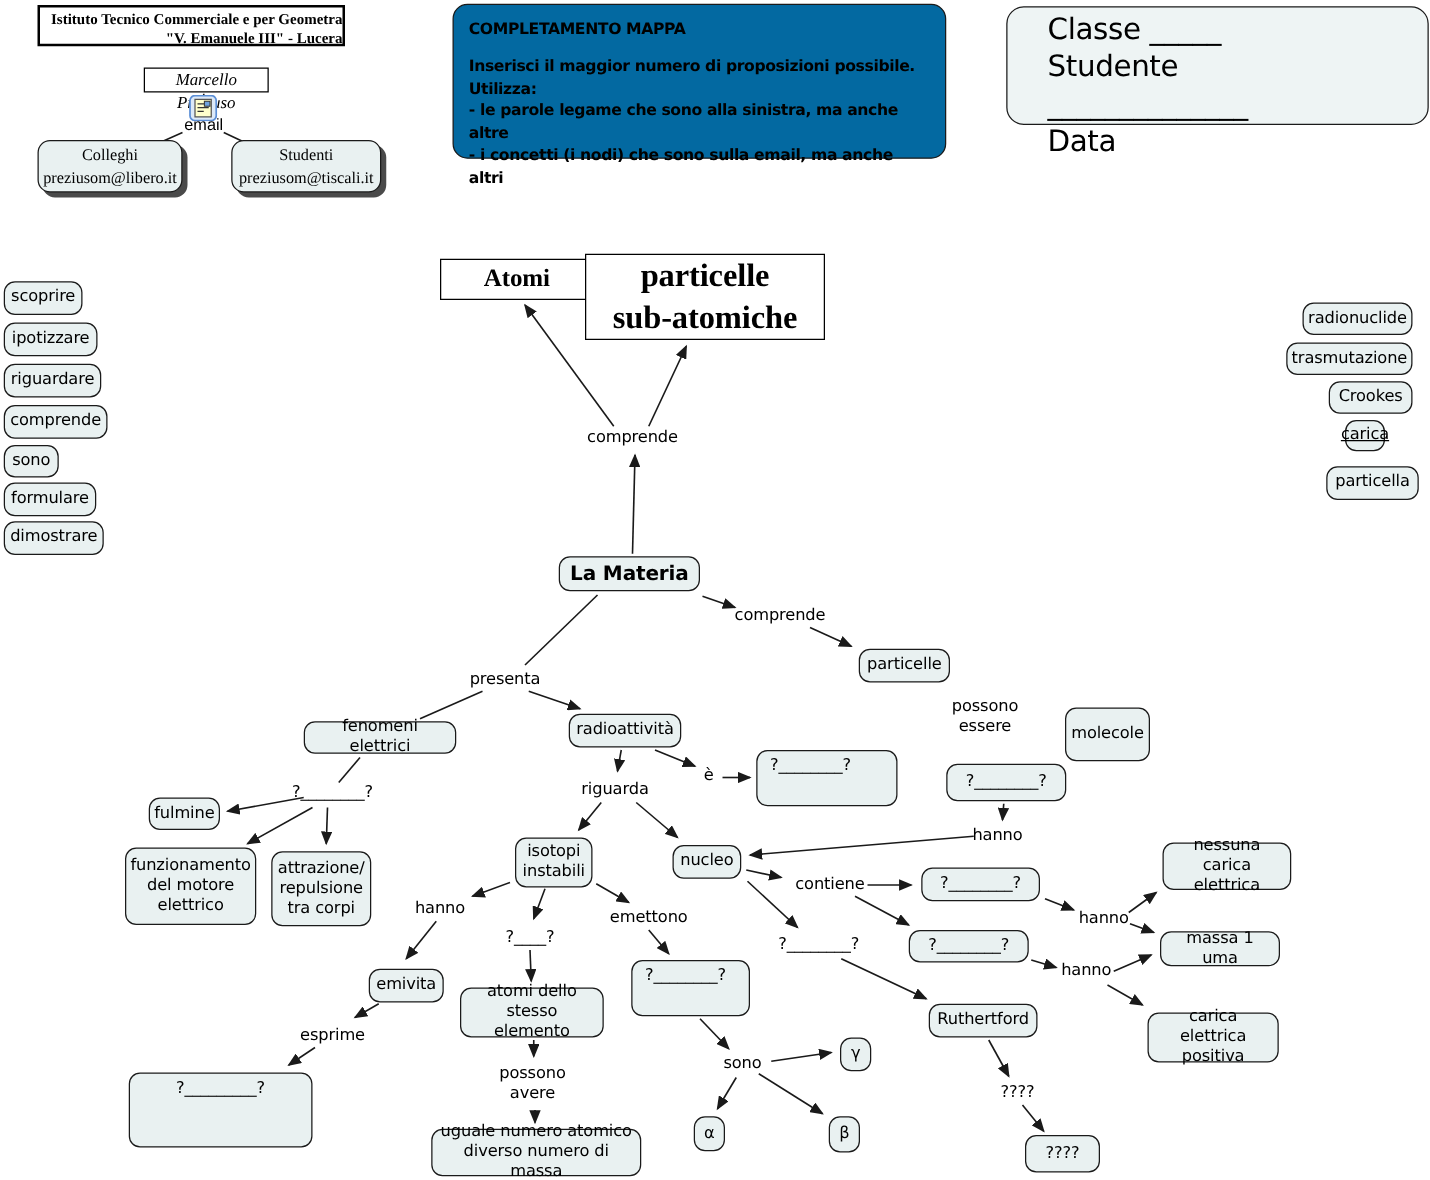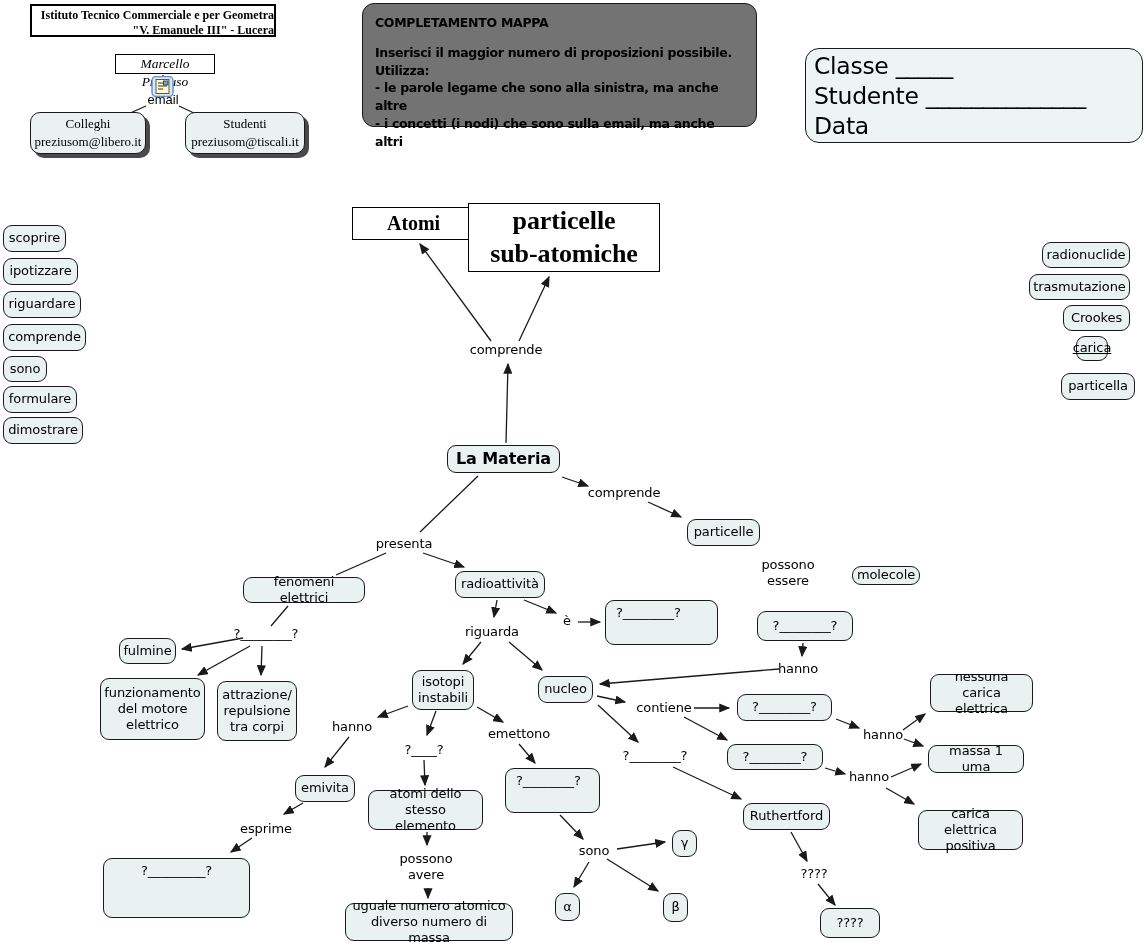--- a/index.html
+++ b/index.html
@@ -31,28 +31,28 @@
                 text-align:center; line-height:18px; }
   #email-icon { left:151px; top:76px; }
   #email-label { left:140px; top:92px; width:46px; text-align:center;
                  font-family:Liberation Sans, sans-serif; font-size:13px; }
   .contact { height:42px; background:#e9f1f1; border:1.4px solid #1a1a1a; border-radius:10px;
              box-shadow:4px 4px 0 0 #4a4a4a; font-family:"Liberation Serif", serif;
              font-size:13px; text-align:center; line-height:1.4; padding-top:2px; }
   #contact-0 { left:30px; top:112px; width:116px; }
   #contact-1 { left:185px; top:112px; width:120px; }
 
-  #instructions-box { left:362px; top:3px; width:395px; height:124px; background:#737373;
+  #instructions-box { left:362px; top:3px; width:395px; height:124px; background:#0369a1;
                       border:1.5px solid #1a1a1a; border-radius:12px; padding:10px 12px;
                       font-weight:bold; font-size:12.5px; letter-spacing:-0.3px; line-height:1.42; }
   #instructions-box .gap { height:12px; }
 
   #student-form { left:805px; top:5px; width:338px; height:95px; background:#eef4f4;
-                  border:1.6px solid #1a1a1a; border-radius:14px; padding:3px 8px;
-                  font-size:23.5px; line-height:1.27; letter-spacing:-0.3px;margin-top:43px; }
+                  border:1.6px solid #1a1a1a; border-radius:14px; padding:3px 32px;
+                  font-size:23.5px; line-height:1.27; letter-spacing:-0.3px; }
 </style>
 </head>
 <body>
 
 <div id="concept-map">
   <svg id="edge-layer" xmlns="http://www.w3.org/2000/svg">
     <defs>
       <marker id="arrowhead" markerWidth="9" markerHeight="7" refX="7.5" refY="3.5" orient="auto">
         <path d="M0,0 L8.5,3.5 L0,7 z" fill="#1a1a1a"></path>
       </marker>
@@ -151,21 +151,21 @@
   <div id="student-form" class="hdr">
     <div>Classe _____</div>
     <div>Studente ______________</div>
     <div>Data</div>
   </div>
 <div class="node plain" style="left: 352px; top: 207px; width: 123px; height: 33px; font-size: 20px;">Atomi</div>
     <div class="node plain" style="left: 468px; top: 203px; width: 192px; height: 69px; font-size: 26px;">particelle
 sub-atomiche</div>
     <div class="node" style="left: 447px; top: 445px; width: 113px; height: 28px; font-size: 16px; font-weight: bold;">La Materia</div>
     <div class="node" style="left: 687px; top: 519px; width: 73px; height: 27px;">particelle</div>
-    <div class="node" style="left: 852px; top: 566px; width: 68px; height: 19px;">molecole</div>
+    <div class="node" style="left: 852px; top: 566px; width: 68px; height: 43px;">molecole</div>
     <div class="node" style="left: 757px; top: 611px; width: 96px; height: 30px;">?________?</div>
     <div class="node" style="left: 243px; top: 577px; width: 122px; height: 26px;">fenomeni elettrici</div>
     <div class="node" style="left: 455px; top: 571px; width: 90px; height: 27px;">radioattività</div>
     <div class="node tl" style="left: 605px; top: 600px; width: 113px; height: 45px;">?________?</div>
     <div class="node" style="left: 119px; top: 638px; width: 57px; height: 26px;">fulmine</div>
     <div class="node" style="left: 100px; top: 678px; width: 105px; height: 62px;">funzionamento
 del motore
 elettrico</div>
     <div class="node" style="left: 217px; top: 681px; width: 80px; height: 60px;">attrazione/
 repulsione

